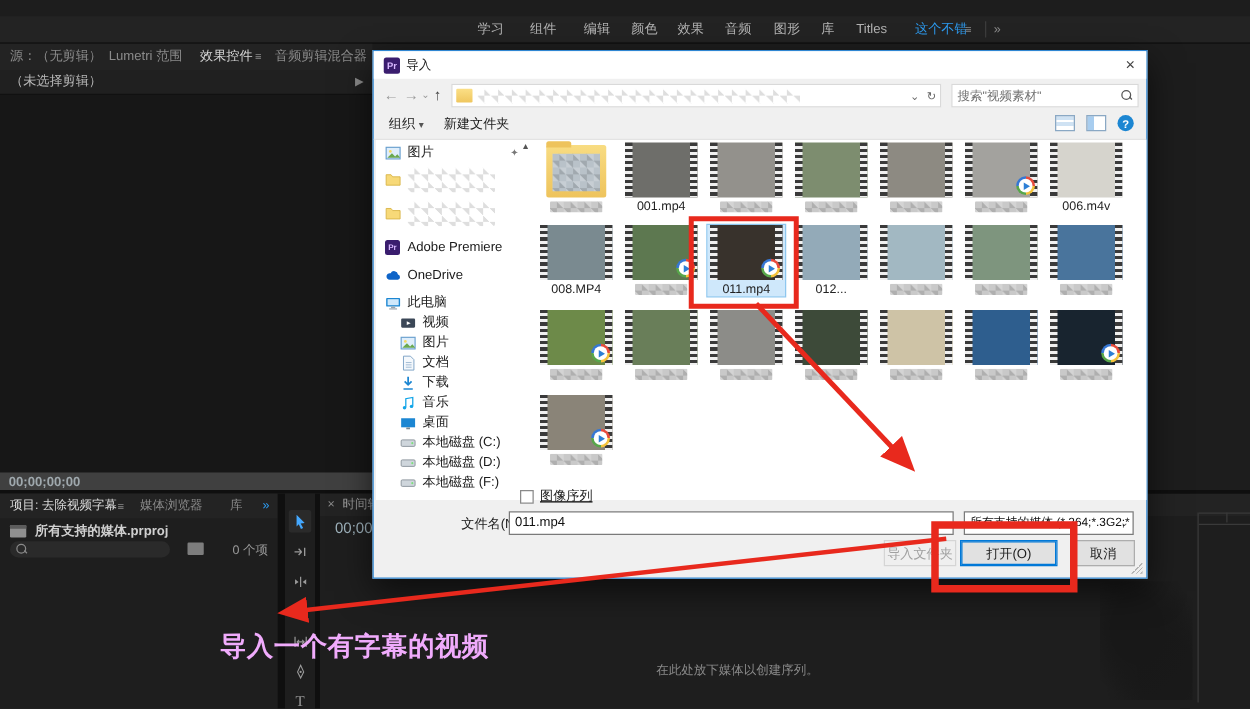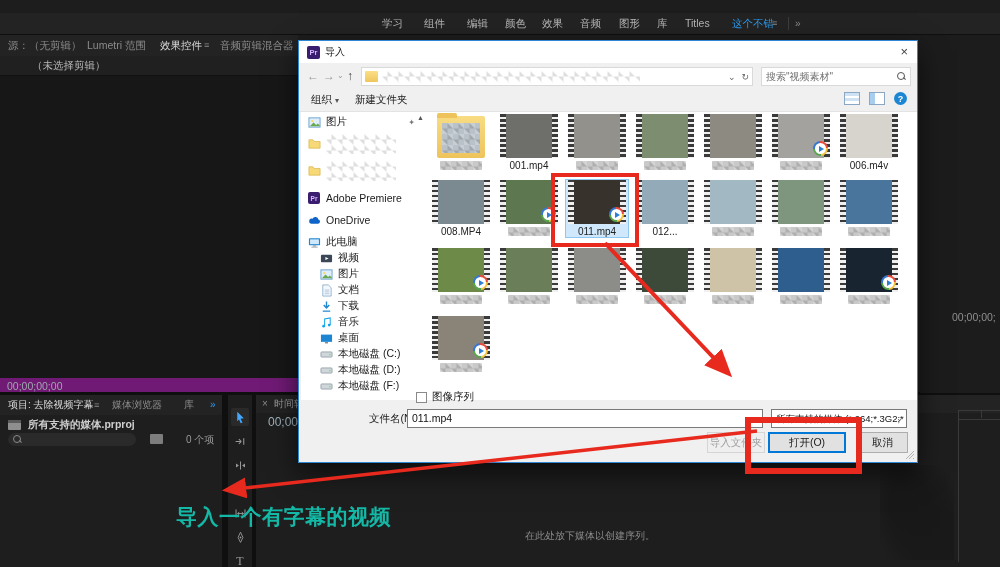--- a/index.html
+++ b/index.html
@@ -21,26 +21,26 @@
   .wsbar .sep{position:absolute;top:4px;width:1px;height:13px;background:#3c3c3c;}
 
   
   .gutter{background:#0f0f0f;}
 
   
   .src-tabs{left:0;top:35px;width:298px;height:21px;background:#232323;overflow:hidden;}
   .src-tabs .tab{position:absolute;top:0;height:21px;line-height:21px;font-size:10.5px;color:#8b8b8b;white-space:nowrap;}
   .src-tabs .tab.active{color:#d8d8d8;border-bottom:2px solid #bdbdbd;}
   .src-clip-row{left:0;top:56px;width:298px;height:19px;background:#202020;border-bottom:1px solid #111;
-    color:#b9b9b9;font-size:10.5px;line-height:19px;padding-left:24px;}
+    color:#b9b9b9;font-size:10.5px;line-height:19px;}
   .src-clip-row .lbl{padding-left:8px;}
   .src-clip-row .arr{position:absolute;right:7px;top:0;color:#8a8a8a;font-size:9px;}
   .src-body{left:0;top:76px;width:298px;height:302px;background:#171717;}
-  .src-tc{left:0;top:378px;width:298px;height:17px;background:#701a75;color:#9fa8ad;
-    font-size:10.5px;line-height:17px;padding-left:7px;box-sizing:border-box;}
+  .src-tc{left:0;top:378px;width:298px;height:17px;background:#404040;color:#9fa8ad;
+    font-size:10.5px;line-height:17px;padding-left:7px;box-sizing:border-box;font-weight:bold;}
 
   
   .proj-tabs{left:0;top:395px;width:222px;height:20px;background:#232323;overflow:hidden;}
   .proj-tabs .tab{position:absolute;top:0;height:20px;line-height:20px;font-size:10px;color:#8b8b8b;white-space:nowrap;}
   .proj-tabs .tab.active{color:#dcdcdc;border-bottom:2px solid #bdbdbd;}
   .proj-tabs .pm{position:absolute;top:0;line-height:20px;font-size:9px;color:#8a8a8a;}
   .proj-body{left:0;top:415px;width:222px;height:152px;background:#1e1e1e;}
   .proj-file-row{position:absolute;left:8px;top:3px;display:flex;align-items:center;gap:7px;
     color:#cfcfcf;font-size:10.5px;font-weight:bold;}
   .clapper{width:13px;height:10px;background:#8f8f8f;border-radius:1px;position:relative;}
@@ -151,21 +151,21 @@
   
   .th-darkgray{background:#6e6e6a}.th-gray{background:#93918c}.th-palm{background:#7d8d6f}
   .th-portrait{background:#8d8a82}.th-lightgray{background:#a3a29e}.th-light{background:#d6d4cd}
   .th-mountain{background:#7a8a90}.th-green{background:#5d7850}.th-dark{background:#38322c}
   .th-alps{background:#93aab8}.th-lakepano{background:#a2b8c2}.th-lake{background:#7e957e}
   .th-sea{background:#49749c}.th-field{background:#6d8a49}.th-green2{background:#697e59}
   .th-gray2{background:#8c8c88}.th-darkgreen{background:#3d4a39}.th-beige{background:#cec3a6}
   .th-blue{background:#2e5e8e}.th-navy{background:#18242f}.th-person{background:#8a8478}
 
   
-  .seq-row{position:absolute;left:117px;top:349px;display:flex;align-items:center;gap:5px;}
+  .seq-row{position:absolute;left:117px;top:349px;display:flex;align-items:center;gap:5px;text-decoration:underline;}
   .checkbox{width:11px;height:11px;background:#fff;border:1px solid #8a8a8a;box-sizing:border-box;}
   .seq-label{font-size:10.5px;color:#1a1a1a;}
   .fn-label{position:absolute;left:70px;top:371px;font-size:10.5px;color:#1a1a1a;}
   .fn-input{position:absolute;left:108px;top:368px;width:356px;height:19px;background:#fff;border:1px solid #7a7a7a;
     box-sizing:border-box;font-size:10.5px;color:#111;line-height:17px;padding-left:4px;}
   .fn-input .dd{position:absolute;right:4px;top:0;color:#555;font-size:8px;line-height:17px;}
   .ft-combo{position:absolute;left:472px;top:368px;width:136px;height:19px;background:#fff;border:1px solid #7a7a7a;
     box-sizing:border-box;font-size:9.5px;color:#111;line-height:17px;padding:0 12px 0 4px;
     white-space:nowrap;overflow:hidden;}
   .ft-combo .dd{position:absolute;right:3px;top:0;color:#555;font-size:8px;line-height:17px;}
@@ -173,21 +173,21 @@
     box-sizing:border-box;font-size:10.5px;color:#1a1a1a;display:flex;align-items:center;justify-content:center;}
   .btn.disabled{background:#efefef;border-color:#d5d5d5;color:#a0a0a0;}
   .btn.primary{border:1px solid #0078d7;box-shadow:inset 0 0 0 1px #0078d7;}
   .grip{position:absolute;right:3px;bottom:3px;width:9px;height:9px;
     background:linear-gradient(135deg,transparent 0 50%,#b5b5b5 50% 56%,transparent 56% 70%,#b5b5b5 70% 76%,transparent 76% 90%,#b5b5b5 90%);}
 
   
   .anno{pointer-events:none;z-index:20;}
   .redbox{position:absolute;border-style:solid;border-color:#e8291d;}
   .note-text{position:absolute;left:176px;top:503px;font-family:"Liberation Serif","DejaVu Serif",serif;
-    font-size:21px;font-weight:bold;color:#14b8a6;letter-spacing:0.5px;white-space:nowrap;}
+    font-size:21px;font-weight:bold;color:#f0abfc;letter-spacing:0.5px;white-space:nowrap;}
 
   
   .loupe{width:9px;height:9px;position:relative;}
   .loupe::before{content:"";position:absolute;left:0;top:0;width:6px;height:6px;border:1px solid #8a8a8a;border-radius:50%;}
   .loupe::after{content:"";position:absolute;left:6px;top:6px;width:3px;height:1px;background:#8a8a8a;transform:rotate(45deg);}
   .loupe.dark::before{border-color:#555;} .loupe.dark::after{background:#555;}
 </style>
 </head>
 <body>
 
@@ -292,23 +292,20 @@
   <div class="abs tl-panel">
     <div class="tl-head"></div>
     <div class="tl-close">×</div>
     <div class="tl-tab">时间轴</div>
     <div class="tl-tc">00;00</div>
     <div class="tl-blob"></div>
     <div class="tl-drop">在此处放下媒体以创建序列。</div>
     <div class="tl-rightbox"></div>
   </div>
 
-  <div class="abs pgm">
-    <div class="pgm-tc">00;00;00;</div>
-  </div>
 
   <div class="abs dialog">
     <div class="dlg-title">
       <span class="pr-logo">Pr</span>
       <span class="dlg-title-text">导入</span>
       <span class="dlg-close">×</span>
     </div>
     <span class="nav-glyph" style="left:8px;">←</span>
     <span class="nav-glyph" style="left:24px;">→</span>
     <span class="nav-glyph" style="left:38px;font-size:8px;">⌄</span>

